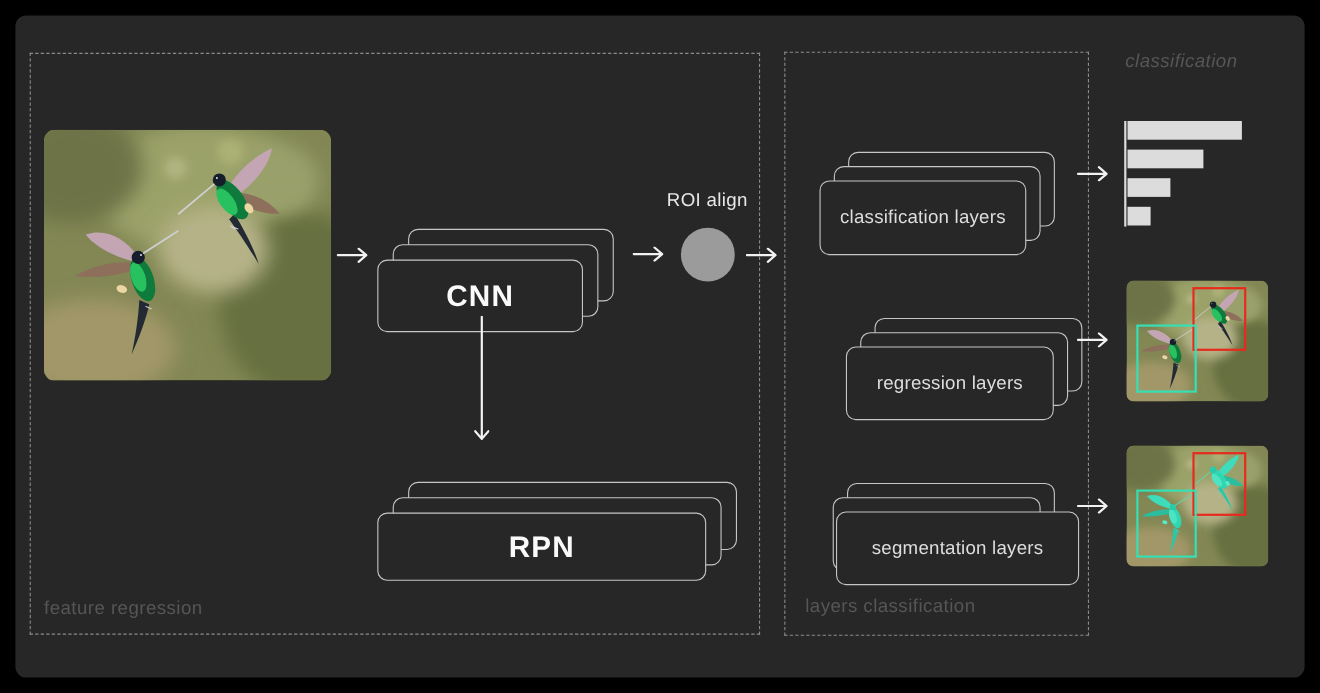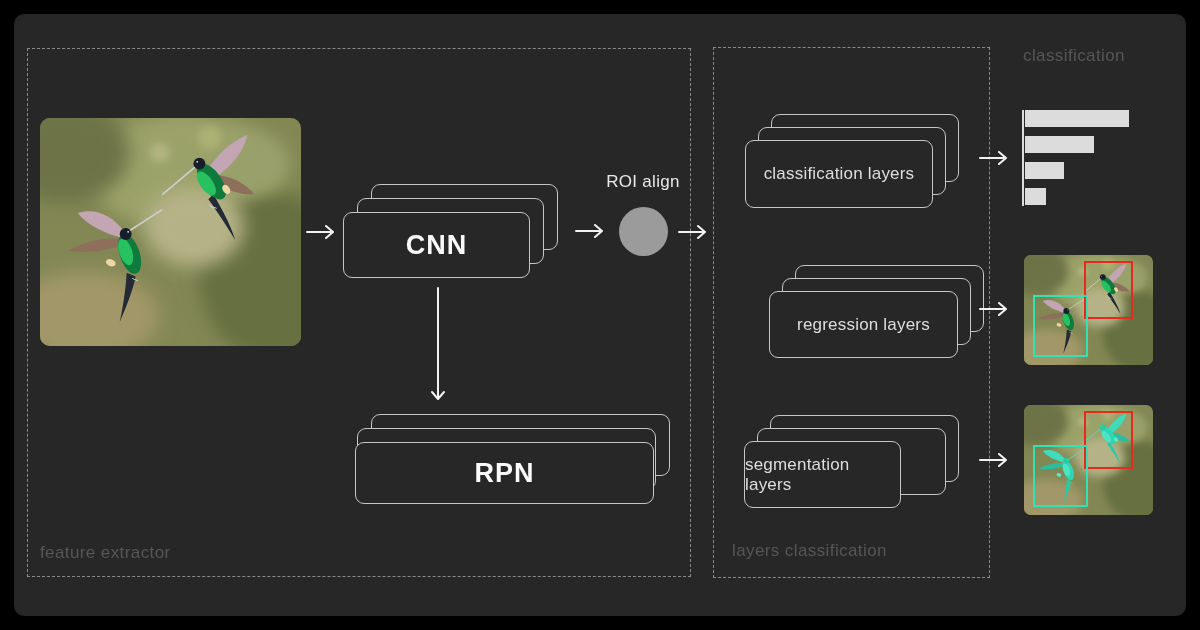--- a/index.html
+++ b/index.html
@@ -8,21 +8,21 @@
   .panel{position:absolute;left:14px;top:14px;width:1172px;height:602px;
          background:var(--panel-background,#272727);border-radius:10px;}
   .abs{position:absolute;}
 
   
   .dash-box{position:absolute;border:1px dashed var(--dashed-border,#8a8a8a);}
   .group-label{position:absolute;font-size:17px;letter-spacing:.4px;
                color:var(--group-label-text,#565656);}
 
   
-  .stack{position:absolute;}
+  .stack{position:absolute;margin-top:24px;}
   .card{position:absolute;border:1.5px solid var(--card-border,#c6c6c6);
         border-radius:9px;background:var(--panel-background,#272727);}
   .card-label{display:flex;align-items:center;justify-content:center;width:100%;height:100%;
               font-size:17px;color:var(--card-text,#dedede);letter-spacing:.2px;}
   .card-title{display:flex;align-items:center;justify-content:center;width:100%;height:100%;
               font-size:27px;font-weight:bold;color:var(--title-text,#fafafa);letter-spacing:1px;}
 
   
   .arrow path{stroke:var(--arrow,#f2f2f2);stroke-width:2;fill:none;
               stroke-linecap:round;stroke-linejoin:round;}
@@ -51,21 +51,21 @@
   .scene--seg{--b-head:#27c9a7;--b-eye:#8beeda;--b-body:#2fd6b2;--b-body2:#4ce4c3;
               --b-wing1:#3edcba;--b-wing2:#2abd9e;--b-tail:#27c9a7;--b-beak:#4ce4c3;--b-patch:#58e9c9;}
 </style>
 </head>
 <body>
 
 <div class="stage">
   <div class="panel"></div>
 
   <div class="dash-box" style="left:27px;top:48px;width:664px;height:529px;"></div>
-  <span class="group-label" style="left:40px;top:543px;">feature extractor</span>
+  <span class="group-label" style="left:40px;top:543px;">feature regression</span>
 
   <div class="dash-box" style="left:713px;top:47px;width:277px;height:531px;"></div>
   <span class="group-label" style="left:732px;top:541px;">layers classification</span>
 
   <div class="img-card" style="left:40px;top:118px;width:261px;height:228px;">
     <svg class="scene" width="261" height="228" viewBox="0 0 262 230" preserveAspectRatio="none">
       <defs>
         <filter id="blur8" x="-50%" y="-50%" width="200%" height="200%">
             <feGaussianBlur stdDeviation="9"></feGaussianBlur>
           </filter>
@@ -138,21 +138,21 @@
     <path d="M1,7 H26 M20,1 L27,7 L20,13"></path>
   </svg>
 
   <svg class="arrow abs" style="left:431px;top:287px;" width="14" height="116">
     <path d="M7,1 V111 M1,105 L7,112 M13,105 L7,112"></path>
   </svg>
 
   <div class="stack" style="left:343px;top:414px;width:327px;height:90px;">
     <div class="card" style="left:28px;top:0;width:299px;height:62px;"></div>
     <div class="card" style="left:14px;top:14px;width:299px;height:62px;"></div>
-    <div class="card" style="left:12px;top:28px;width:299px;height:62px;text-align:center;">
+    <div class="card" style="left:0;top:28px;width:299px;height:62px;text-align:center;">
       <span class="card-title">RPN</span>
     </div>
   </div>
 
   <div class="stack" style="left:745px;top:114px;width:214px;height:94px;">
     <div class="card" style="left:26px;top:0;width:188px;height:68px;"></div>
     <div class="card" style="left:13px;top:13px;width:188px;height:68px;"></div>
     <div class="card" style="left:0;top:26px;width:188px;height:68px;">
       <span class="card-label">classification layers</span>
     </div>
@@ -162,36 +162,36 @@
     <div class="card" style="left:26px;top:0;width:189px;height:67px;"></div>
     <div class="card" style="left:13px;top:13px;width:189px;height:67px;"></div>
     <div class="card" style="left:0;top:26px;width:189px;height:67px;">
       <span class="card-label">regression layers</span>
     </div>
   </div>
 
   <div class="stack" style="left:744px;top:415px;width:215px;height:93px;">
     <div class="card" style="left:26px;top:0;width:189px;height:67px;"></div>
     <div class="card" style="left:13px;top:13px;width:189px;height:67px;"></div>
-    <div class="card" style="left:0;top:26px;width:157px;height:67px;">
+    <div class="card" style="left:16px;top:26px;width:221px;height:67px;">
       <span class="card-label">segmentation layers</span>
     </div>
   </div>
 
   <svg class="arrow abs" style="left:979px;top:151px;" width="30" height="14">
     <path d="M1,7 H26 M20,1 L27,7 L20,13"></path>
   </svg>
   <svg class="arrow abs" style="left:979px;top:302px;" width="30" height="14">
     <path d="M1,7 H26 M20,1 L27,7 L20,13"></path>
   </svg>
   <svg class="arrow abs" style="left:979px;top:453px;" width="30" height="14">
     <path d="M1,7 H26 M20,1 L27,7 L20,13"></path>
   </svg>
 
-  <span class="group-label" style="left:1023px;top:46px;">classification</span>
+  <span class="group-label" style="left:1023px;top:46px;font-style:italic;">classification</span>
   <div class="barchart" style="left:1022px;top:110px;height:96px;">
     <div class="bar" style="width: 104px;"></div>
     <div class="bar" style="width: 69px;"></div>
     <div class="bar" style="width: 39px;"></div>
     <div class="bar" style="width: 21px;"></div>
   </div>
 
   <div class="img-card img-small" style="left:1024px;top:255px;width:129px;height:110px;">
     <svg class="scene" width="129" height="110" viewBox="0 0 262 230" preserveAspectRatio="none">
         <use href="#scene-g"></use>

